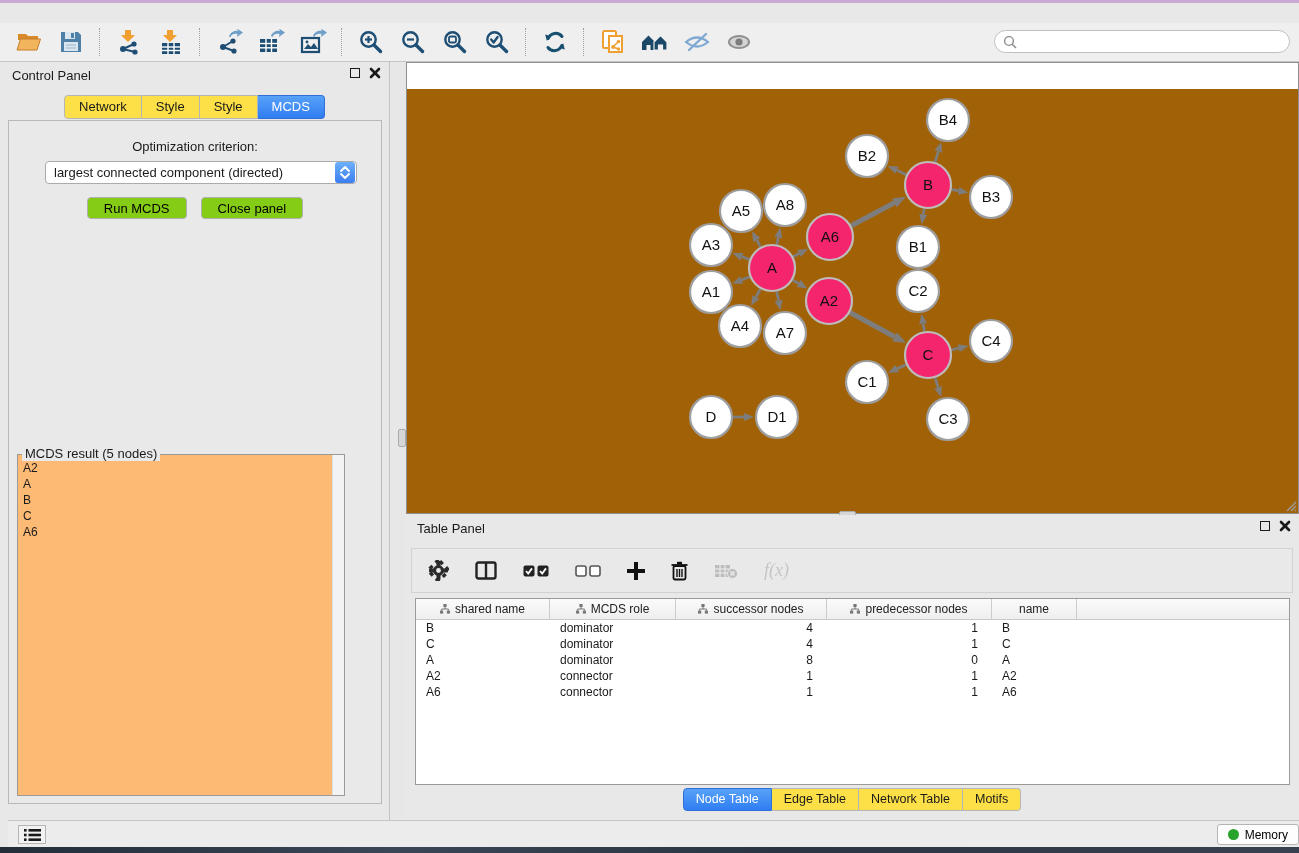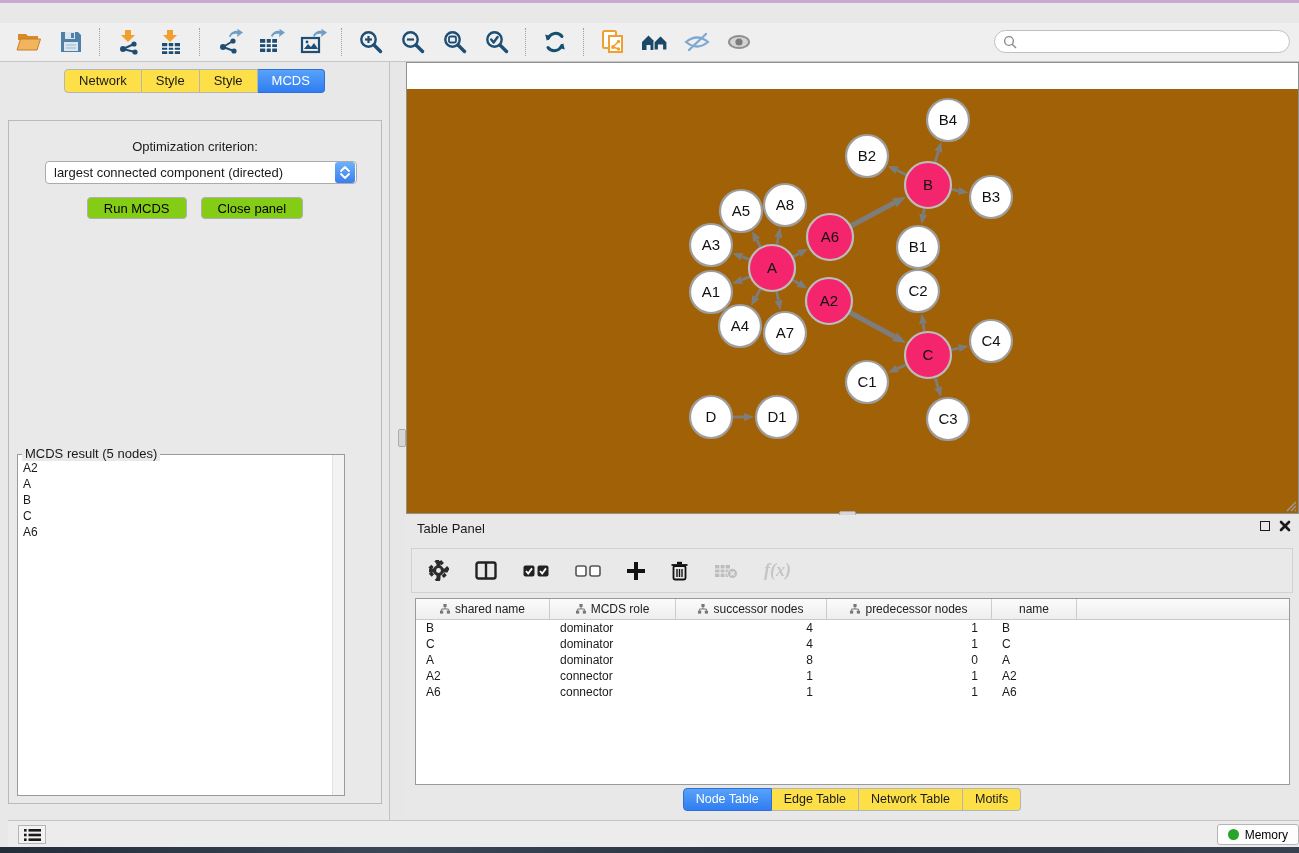--- a/index.html
+++ b/index.html
@@ -46,21 +46,21 @@
   .dropdown{position:absolute;left:36px;top:40px;width:312px;height:23px;background:#fff;
      border:1px solid #ababab;border-radius:4px;display:flex;align-items:center;box-sizing:border-box;cursor:default;}
   .dropdown-value{flex:1;font-size:13px;padding-left:8px;white-space:nowrap;overflow:hidden;}
   .dropdown-stepper{width:20px;height:21px;border-radius:3px;margin-right:1px;
      background:linear-gradient(#6db1fb,#3a7df0);display:flex;flex-direction:column;
      align-items:center;justify-content:center;gap:1px;}
   .btn-row{position:absolute;left:0;top:76px;width:100%;display:flex;justify-content:center;gap:14px;}
   .push-btn{height:22px;padding:0 16px;font-size:13px;font-family:"Liberation Sans",sans-serif;
      background:#84cc16;border:1px solid #b0b0b0;border-radius:4px;cursor:default;}
   .result-box{position:absolute;left:8px;top:333px;width:328px;height:342px;
-     border:1px solid #9a9a9a;background:#ffffff;box-sizing:border-box;}
+     border:1px solid #9a9a9a;background:#fdba74;box-sizing:border-box;}
   .result-legend{position:absolute;left:4px;top:-9px;background:#e9e9e9;padding:0 3px;font-size:13px;}
   .result-list{position:absolute;left:1px;top:3px;right:12px;bottom:1px;overflow:hidden;
      font-size:12px;line-height:16px;padding:2px 4px;}
   .result-scroll{position:absolute;right:0;top:0;width:11px;height:100%;background:#f3f3f3;
      border-left:1px solid #e0e0e0;}
   
   .mdi{position:absolute;left:390px;top:62px;right:0;height:758px;background:#e7e7e7;}
   .net-frame{position:absolute;left:406px;top:62px;width:893px;height:452px;
      border:1px solid #8f8f8f;box-sizing:border-box;background:#fff;}
   .net-titlebar{height:26px;background:linear-gradient(#ededed,#d6d6d6);
@@ -69,21 +69,21 @@
   .net-canvas{position:absolute;left:0;top:26px;right:0;bottom:0;background:#a16207;overflow:hidden;}
   .resize-grip{position:absolute;right:1px;bottom:1px;width:14px;height:14px;}
   .divider-h{position:absolute;left:839px;top:511px;width:15px;height:6px;background:#d6d6d6;
      border:1px solid #ababab;border-radius:2px;}
   .divider-v{position:absolute;left:398px;top:429px;width:6px;height:16px;background:#d6d6d6;
      border:1px solid #ababab;border-radius:2px;}
   
   .table-panel{position:absolute;left:405px;top:515px;width:894px;height:305px;background:#e8e8e8;}
   .tp-toolbar{position:absolute;left:6px;top:33px;right:6px;height:45px;background:#e9e9e9;
      border:1px solid #d2d2d2;display:flex;align-items:center;padding-left:16px;box-sizing:border-box;gap:26px;}
-  .tpb{background:none;border:none;padding:0;display:flex;justify-content:center;cursor:default;font-weight:bold;}
+  .tpb{background:none;border:none;padding:0;display:flex;justify-content:center;cursor:default;}
   .tpb.disabled{opacity:.45;}
   .fx-label{font-family:"Liberation Serif",serif;font-style:italic;font-size:18px;color:#9a9a9a;}
   .data-table{position:absolute;left:10px;top:83px;width:875px;height:187px;background:#fff;
      border:1px solid #9a9a9a;box-sizing:border-box;overflow:hidden;}
   .tbl-head{display:flex;height:21px;background:linear-gradient(#fbfbfb,#eeeeee);
      border-bottom:1px solid #c9c9c9;box-sizing:border-box;}
   .th{display:flex;align-items:center;justify-content:center;gap:5px;font-size:12px;color:#222;
      border-right:1px solid #cccccc;box-sizing:border-box;height:100%;}
   .th:last-child{border-right:none;}
   .tbl-body{font-size:12px;}
@@ -250,20 +250,32 @@
     <div class="search-field">
       <svg width="14" height="14" viewBox="0 0 14 14">
           <circle cx="6" cy="6" r="4.4" fill="none" stroke="#8a8a8a" stroke-width="1.4"></circle>
           <line x1="9.2" y1="9.2" x2="13" y2="13" stroke="#8a8a8a" stroke-width="1.4"></line>
         </svg>
       <input type="text" placeholder="" style="">
     </div>
   </div>
 
   <div class="control-panel">
+    <div class="panel-header">
+      <span class="panel-title">Control Panel</span>
+      <span class="panel-btns">
+        <button class="float-btn"></button>
+        <button class="close-btn">
+          <svg width="12" height="12" viewBox="0 0 12 12">
+              <line x1="2" y1="2" x2="10" y2="10" stroke="#1a1a1a" stroke-width="2.6" stroke-linecap="round"></line>
+              <line x1="10" y1="2" x2="2" y2="10" stroke="#1a1a1a" stroke-width="2.6" stroke-linecap="round"></line>
+            </svg>
+        </button>
+      </span>
+    </div>
     <div class="segmented" id="cp-tabs" style="margin-top:7px;">
         <span class="seg">Network</span>
         <span class="seg">Style</span>
         <span class="seg">Style</span>
         <span class="seg sel">MCDS</span>
       </div>
     <div class="cp-body">
       <div class="opt-label">Optimization criterion:</div>
       <div class="dropdown">
         <span class="dropdown-value">largest connected component (directed)</span>

